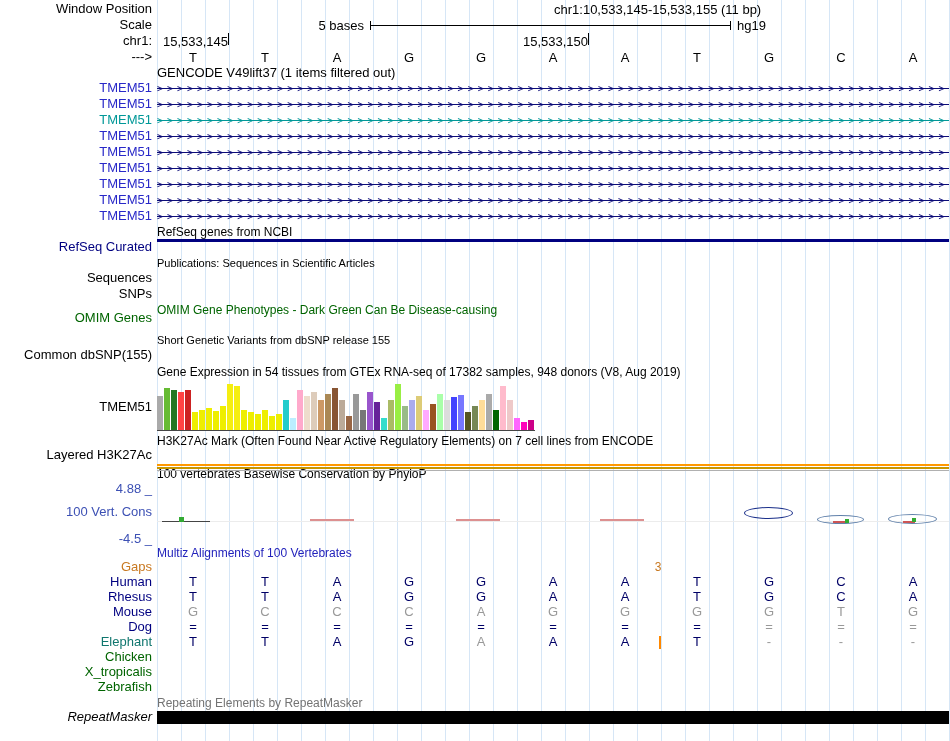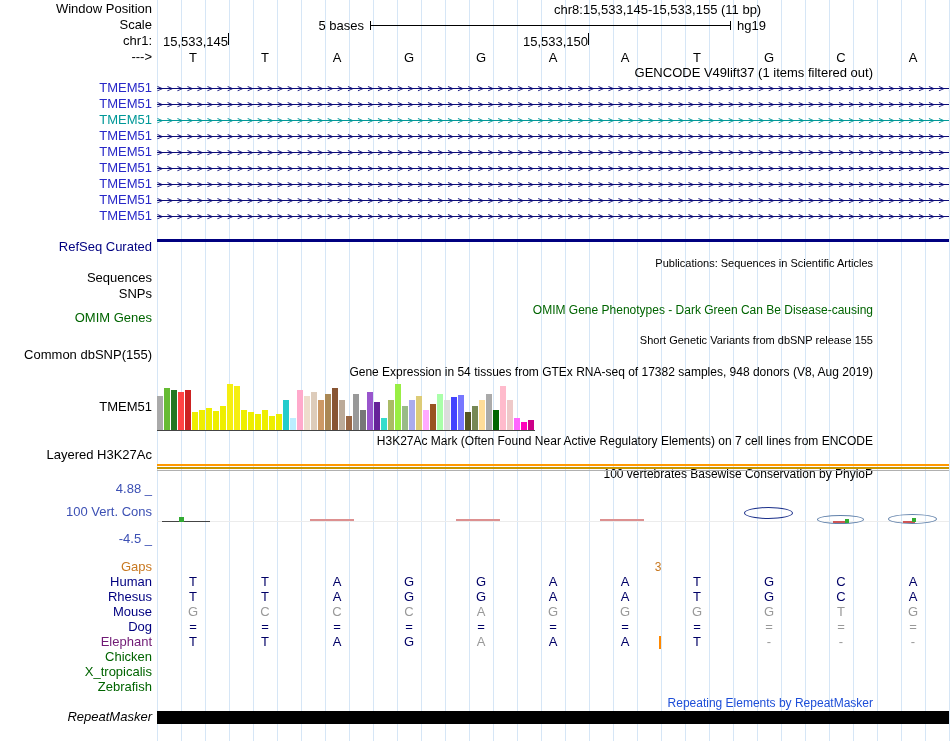--- a/index.html
+++ b/index.html
@@ -1,21 +1,21 @@
 <!DOCTYPE html>
 <html><head>
 <meta charset="utf-8">
 <style>
   html,body{margin:0;padding:0;background:#fff;}
   #gb{position:relative;width:950px;height:741px;background:#fff;overflow:hidden;
       font-family:"Liberation Sans",sans-serif;color:#000;}
   .abs{position:absolute;}
   .gridline{position:absolute;top:0;bottom:0;width:1px;background:#d6e6f6;}
   .lbl{position:absolute;right:798px;height:16px;line-height:16px;font-size:13px;white-space:nowrap;}
-  .hdr{position:absolute;left:157px;width:688px;text-align:right;height:16px;line-height:16px;white-space:nowrap;padding-left:28px;}
+  .hdr{position:absolute;left:157px;width:688px;text-align:left;height:16px;line-height:16px;white-space:nowrap;}
   .base-cell{position:absolute;width:72px;height:15px;line-height:15px;text-align:center;font-size:13px;}
   .gencode-row{position:absolute;left:157px;width:792px;height:16px;overflow:hidden;}
   .gencode-line{position:absolute;left:0;top:8px;width:100%;height:1px;}
   .gencode-arrows{position:absolute;left:0;top:2px;font-size:10px;letter-spacing:4px;white-space:nowrap;line-height:13px;font-family:"DejaVu Sans Mono",monospace;}
 </style>
 </head>
 <body>
 
 <div id="gb">
     <div class="gridline" style="left: 949px;"></div>
@@ -46,21 +46,21 @@
     <div class="gridline" style="left: 349px;"></div>
     <div class="gridline" style="left: 325px;"></div>
     <div class="gridline" style="left: 301px;"></div>
     <div class="gridline" style="left: 277px;"></div>
     <div class="gridline" style="left: 253px;"></div>
     <div class="gridline" style="left: 229px;"></div>
     <div class="gridline" style="left: 205px;"></div>
     <div class="gridline" style="left: 181px;"></div>
     <div class="gridline" style="left: 157px;"></div>
 
-  <div class="abs" style="left:554px;top:2px;font-size:13px;white-space:nowrap;">chr8:15,533,145-15,533,155 (11 bp)</div>
+  <div class="abs" style="left:554px;top:2px;font-size:13px;white-space:nowrap;">chr1:10,533,145-15,533,155 (11 bp)</div>
 
   <div class="abs" style="left:300px;top:18px;width:64px;text-align:right;font-size:13px;">5 bases</div>
   <div class="abs" style="left:370px;top:25px;width:361px;height:1px;background:#000;"></div>
   <div class="abs" style="left:370px;top:21px;width:1px;height:9px;background:#000;"></div>
   <div class="abs" style="left:730px;top:21px;width:1px;height:9px;background:#000;"></div>
   <div class="abs" style="left:737px;top:18px;font-size:13px;">hg19</div>
 
   <div class="abs" style="left:163px;top:34px;width:64px;text-align:right;font-size:13px;">15,533,145</div>
   <div class="abs" style="left:228px;top:33px;width:1px;height:12px;background:#000;"></div>
   <div class="abs" style="left:523px;top:34px;width:64px;text-align:right;font-size:13px;">15,533,150</div>
@@ -93,33 +93,35 @@
     <div class="lbl" style="top: 399px; color: rgb(0, 0, 0);">TMEM51</div>
     <div class="lbl" style="top: 447px; color: rgb(0, 0, 0);">Layered H3K27Ac</div>
     <div class="lbl" style="top: 481px; color: rgb(60, 80, 180);">4.88 _</div>
     <div class="lbl" style="top: 504px; color: rgb(60, 80, 180);">100 Vert. Cons</div>
     <div class="lbl" style="top: 531px; color: rgb(60, 80, 180);">-4.5 _</div>
     <div class="lbl" style="top: 559px; color: rgb(200, 120, 32);">Gaps</div>
     <div class="lbl" style="top: 574px; color: rgb(0, 0, 128); margin-left: 20px;">Human</div>
     <div class="lbl" style="top: 589px; color: rgb(0, 0, 128);">Rhesus</div>
     <div class="lbl" style="top: 604px; color: rgb(0, 0, 128);">Mouse</div>
     <div class="lbl" style="top: 619px; color: rgb(0, 0, 128);">Dog</div>
-    <div class="lbl" style="top: 634px; color: #701a75; margin-left: 22px;">Elephant</div>
+    <div class="lbl" style="top: 634px; color: #0f766e; margin-left: 22px;">Elephant</div>
     <div class="lbl" style="top: 649px; color: rgb(0, 100, 0);">Chicken</div>
     <div class="lbl" style="top: 664px; color: rgb(0, 100, 0);">X_tropicalis</div>
     <div class="lbl" style="top: 679px; color: rgb(0, 100, 0);">Zebrafish</div>
     <div class="lbl" style="top: 709px; color: rgb(0, 0, 0); font-style: italic;">RepeatMasker</div>
     <div class="hdr" style="top: 65px; color: rgb(0, 0, 0); font-size: 13px;">GENCODE V49lift37 (1 items filtered out)</div>
+    <div class="hdr" style="top: 224px; color: rgb(0, 0, 0); font-size: 12px;">RefSeq genes from NCBI</div>
     <div class="hdr" style="top: 302px; color: rgb(0, 100, 0); font-size: 12px;">OMIM Gene Phenotypes - Dark Green Can Be Disease-causing</div>
     <div class="hdr" style="top: 255px; color: rgb(0, 0, 0); font-size: 11px;">Publications: Sequences in Scientific Articles</div>
     <div class="hdr" style="top: 332px; color: rgb(0, 0, 0); font-size: 11px;">Short Genetic Variants from dbSNP release 155</div>
     <div class="hdr" style="top: 364px; color: rgb(0, 0, 0); font-size: 12px;">Gene Expression in 54 tissues from GTEx RNA-seq of 17382 samples, 948 donors (V8, Aug 2019)</div>
     <div class="hdr" style="top: 433px; color: rgb(0, 0, 0); font-size: 12px;">H3K27Ac Mark (Often Found Near Active Regulatory Elements) on 7 cell lines from ENCODE</div>
     <div class="hdr" style="top: 456px; color: #000000; font-size: 12px; margin-top: 10px;">100 vertebrates Basewise Conservation by PhyloP</div>
-    <div class="hdr" style="top: 695px; color: #1d4ed8; font-size: 12px;">Repeating Elements by RepeatMasker</div>
+    <div class="hdr" style="top: 545px; color: rgb(34, 34, 187); font-size: 12px;">Multiz Alignments of 100 Vertebrates</div>
+    <div class="hdr" style="top: 695px; color: #737373; font-size: 12px;">Repeating Elements by RepeatMasker</div>
     <div class="base-cell" style="left: 157px; top: 50px;">T</div>
     <div class="base-cell" style="left: 229px; top: 50px;">T</div>
     <div class="base-cell" style="left: 301px; top: 50px;">A</div>
     <div class="base-cell" style="left: 373px; top: 50px;">G</div>
     <div class="base-cell" style="left: 445px; top: 50px;">G</div>
     <div class="base-cell" style="left: 517px; top: 50px;">A</div>
     <div class="base-cell" style="left: 589px; top: 50px;">A</div>
     <div class="base-cell" style="left: 661px; top: 50px;">T</div>
     <div class="base-cell" style="left: 733px; top: 50px;">G</div>
     <div class="base-cell" style="left: 805px; top: 50px;">C</div>

